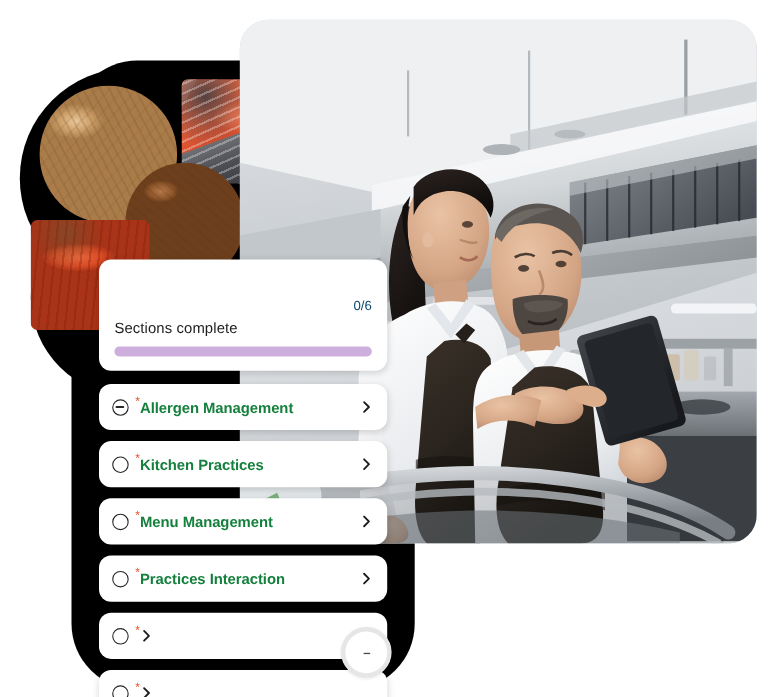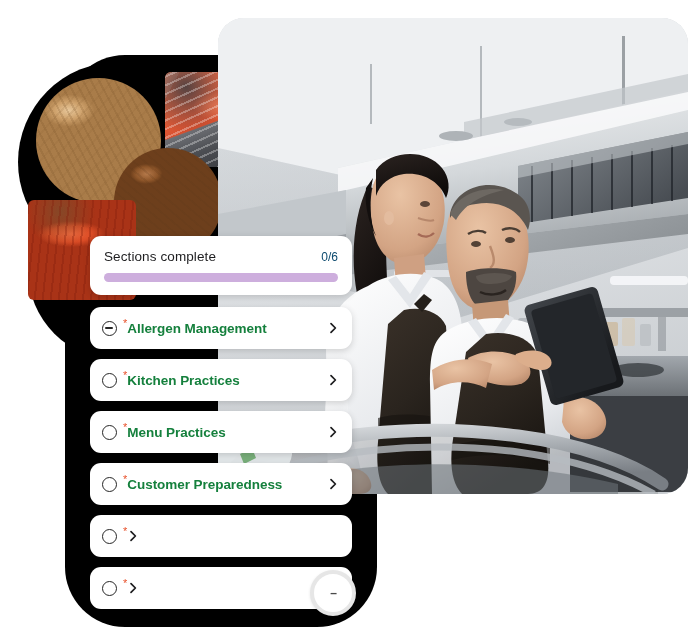--- a/index.html
+++ b/index.html
@@ -134,21 +134,21 @@
     box-shadow:0 2px 7px rgba(0,0,0,.16);
     width:262px;
   }
 
   .progress-card{ padding:13px 14px 13px 14px; margin-bottom:12px; }
   .progress-top{
     display:flex; align-items:center; justify-content:space-between;
     margin-bottom:9px;
   }
   .progress-label{
-    font-size:13.5px; color:#1d1d1f; font-weight:400; letter-spacing:.1px;
+    font-size:13.5px; color:#1d1d1f; font-weight:400; letter-spacing:.1px;margin-top:42px;
   }
   .progress-count{
     font-size:12px; color:#0c4a6e; font-weight:400;
   }
   .progress-track{
     height:9px; width:100%;
     border-radius:6px;
     background:#cdaedd;
     overflow:hidden;
   }
@@ -453,31 +453,31 @@
           <span class="row-label">Kitchen Practices</span>
           <span class="chev">
             <svg viewBox="0 0 12 12" aria-hidden="true">
               <path d="M4 1.6 L8.4 6 L4 10.4" fill="none" stroke="currentColor" stroke-width="1.7" stroke-linecap="round" stroke-linejoin="round"></path>
             </svg>
           </span>
         </div>
         <div class="card row">
           <span class="row-state"></span>
           <span class="req-star" style="color: rgb(232, 80, 42);">*</span>
-          <span class="row-label">Menu Practices</span>
+          <span class="row-label">Menu Management</span>
           <span class="chev">
             <svg viewBox="0 0 12 12" aria-hidden="true">
               <path d="M4 1.6 L8.4 6 L4 10.4" fill="none" stroke="currentColor" stroke-width="1.7" stroke-linecap="round" stroke-linejoin="round"></path>
             </svg>
           </span>
         </div>
         <div class="card row">
           <span class="row-state"></span>
           <span class="req-star" style="color: rgb(232, 80, 42);">*</span>
-          <span class="row-label">Customer Preparedness</span>
+          <span class="row-label">Practices Interaction</span>
           <span class="chev">
             <svg viewBox="0 0 12 12" aria-hidden="true">
               <path d="M4 1.6 L8.4 6 L4 10.4" fill="none" stroke="currentColor" stroke-width="1.7" stroke-linecap="round" stroke-linejoin="round"></path>
             </svg>
           </span>
         </div>
         <div class="card row">
           <span class="row-state"></span>
           <span class="req-star" style="color: rgb(232, 80, 42);">*</span>
           <span class="chev">

